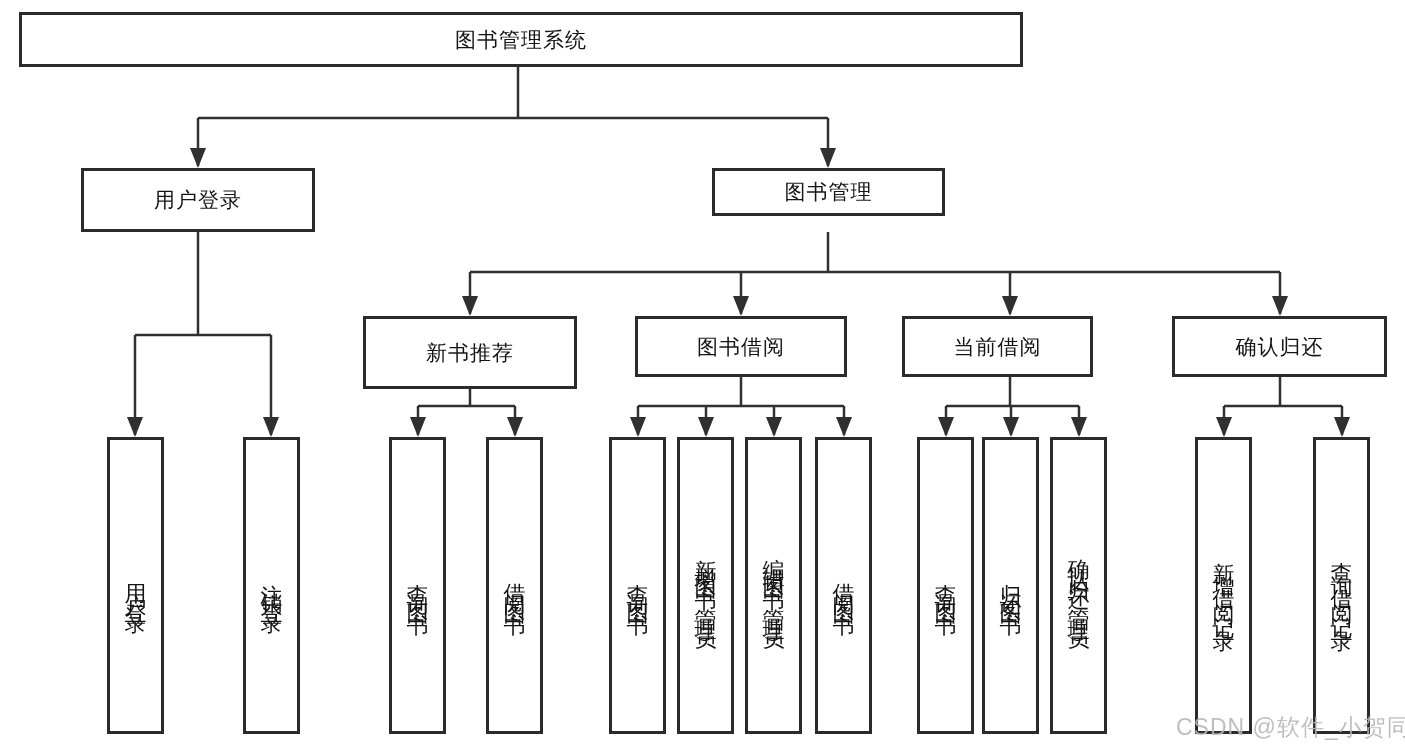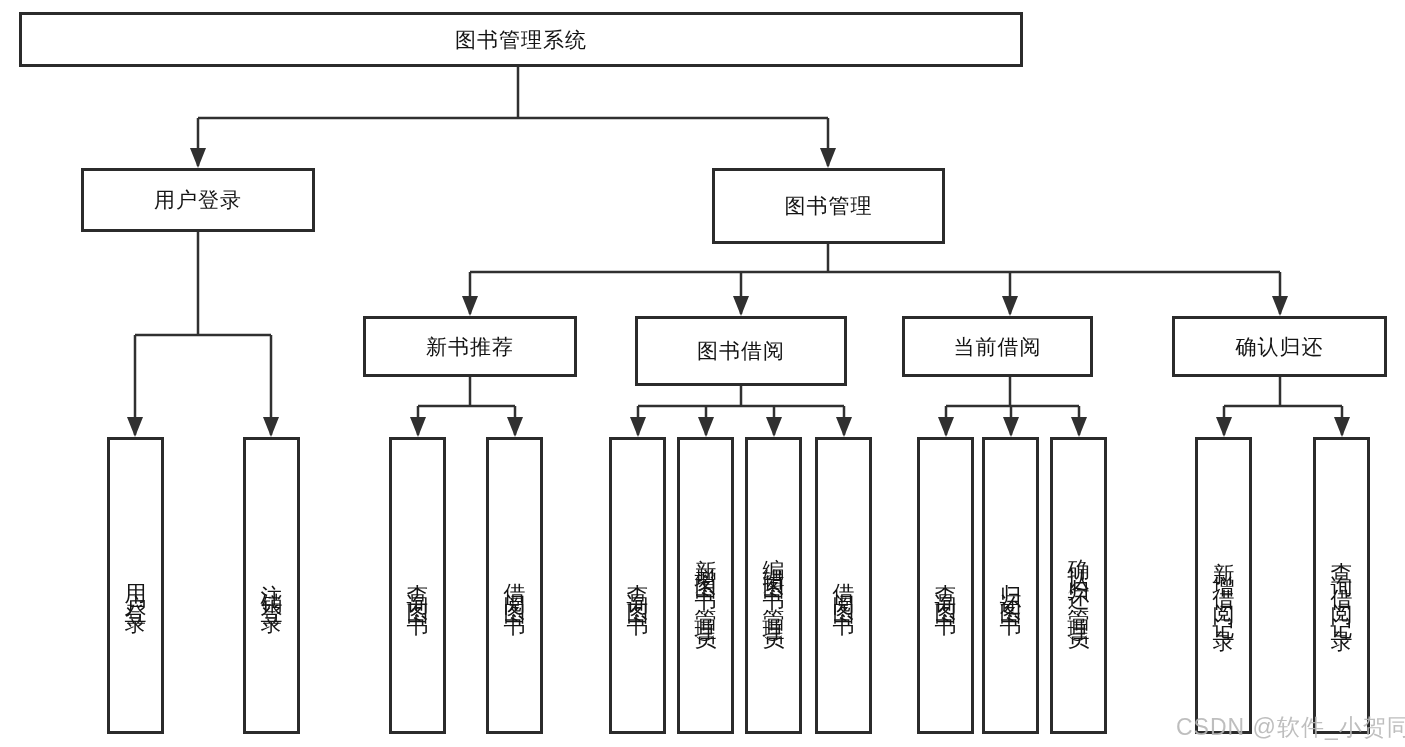--- a/index.html
+++ b/index.html
@@ -78,28 +78,28 @@
     </g>
   </svg>
 
   <div class="node h" style="left:19px;top:12px;width:1004px;height:55px">
     <span>图书管理系统</span>
   </div>
 
   <div class="node h" style="left:81px;top:168px;width:234px;height:64px">
     <span>用户登录</span>
   </div>
-  <div class="node h" style="left:712px;top:168px;width:233px;height:76px">
+  <div class="node h" style="left:712px;top:168px;width:233px;height:48px">
     <span>图书管理</span>
   </div>
 
-  <div class="node h" style="left:363px;top:316px;width:214px;height:61px">
+  <div class="node h" style="left:363px;top:316px;width:214px;height:73px">
     <span>新书推荐</span>
   </div>
-  <div class="node h" style="left:635px;top:316px;width:212px;height:70px">
+  <div class="node h" style="left:635px;top:316px;width:212px;height:61px">
     <span>图书借阅</span>
   </div>
   <div class="node h" style="left:902px;top:316px;width:191px;height:61px">
     <span>当前借阅</span>
   </div>
   <div class="node h" style="left:1172px;top:316px;width:215px;height:61px">
     <span>确认归还</span>
   </div>
 
   <div class="node leaf" style="left:107px">

